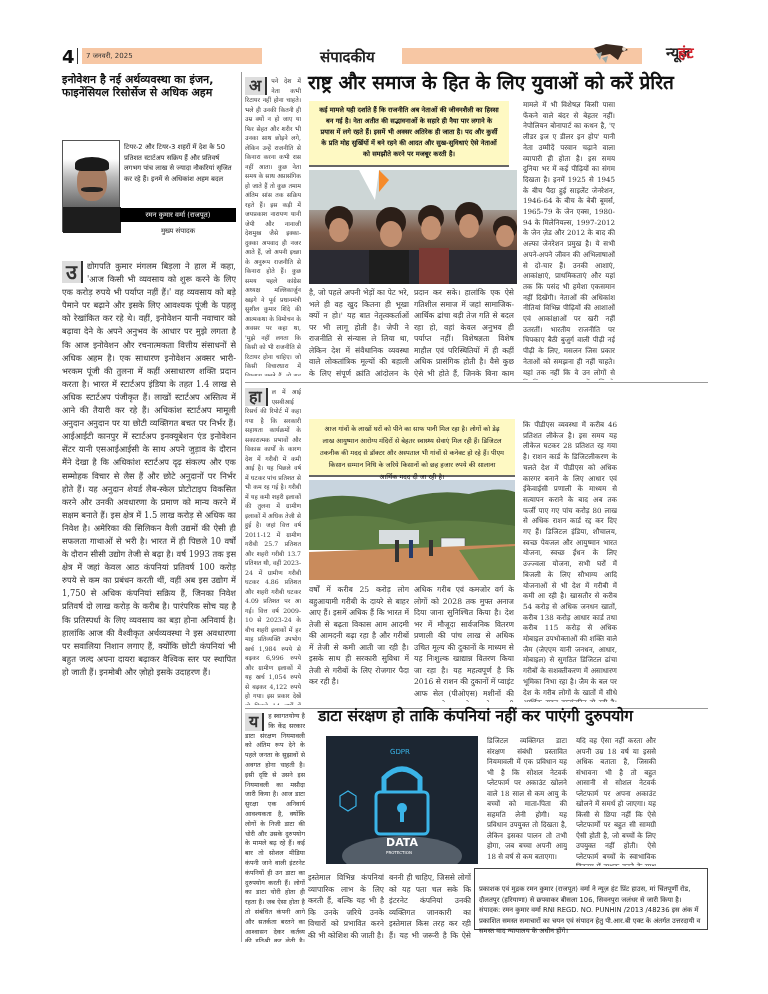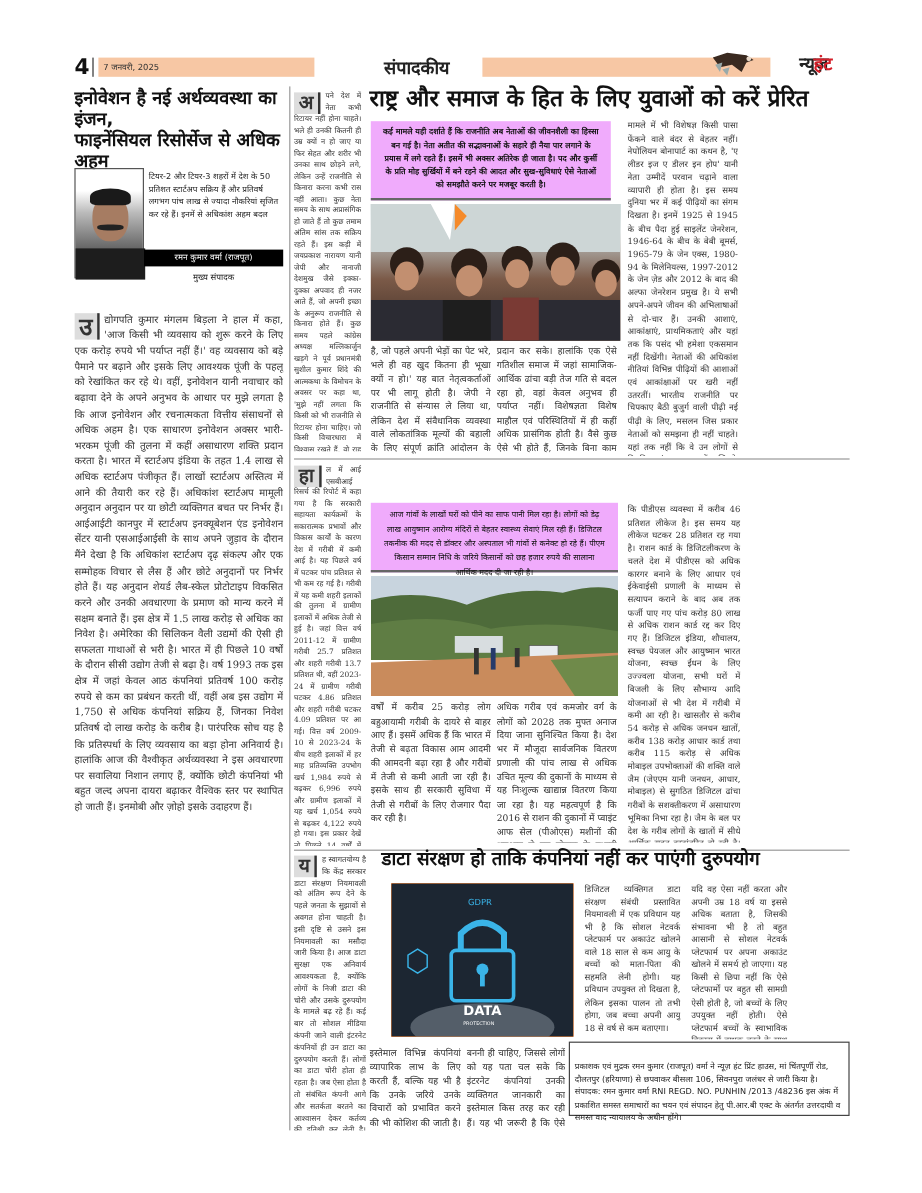--- a/index.html
+++ b/index.html
@@ -21,21 +21,21 @@
   .logo .news { position:absolute; left:44px; top:2px; font-family:"DejaVu Sans", sans-serif; font-weight:bold; font-size:15px; color:#222;margin-left:30px; }
   .logo .hunt { position:absolute; left:86px; top:2px; font-family:"DejaVu Sans", sans-serif; font-weight:bold; font-size:15px; color:#d4202a; }
 
   .vrule { position:absolute; background:#999; width:1px; }
   .hrule { position:absolute; background:#999; height:1px; }
 
   .headline { position:absolute; font-family:"DejaVu Sans", sans-serif; font-weight:bold; color:#111; line-height:1.15; }
   .bodytext { position:absolute; font-size:7.6px; line-height:11.5px; color:#333; text-align:justify; overflow:hidden; }
   .dropcap { float:left; font-family:"DejaVu Sans", sans-serif; font-weight:bold; font-size:20px; line-height:22px; background:#ddd; padding:0 4px; margin:1px 4px 0 0; border-right:2px solid #333; }
 
-  .pullquote { position:absolute; background:#f0abfc; border-bottom:2px solid #666; font-family:"DejaVu Sans", sans-serif; font-size:7.4px; line-height:13px; color:#111; text-align:center; padding:4px 10px; font-weight:bold; }
+  .pullquote { position:absolute; background:#fef9c3; border-bottom:2px solid #666; font-family:"DejaVu Sans", sans-serif; font-size:7.4px; line-height:13px; color:#111; text-align:center; padding:4px 10px; font-weight:bold; }
 
   .photo { position:absolute; overflow:hidden; }
 
   .author-box { position:absolute; left:0; top:96px; width:173px; height:118px; }
   .portrait { position:absolute; left:0; top:0; width:58px; height:92px; border:1px solid #555; background:linear-gradient(#fff 0%, #fff 20%, #bbb 40%, #888 60%, #222 100%); }
   .portrait .face { position:absolute; left:14px; top:22px; width:30px; height:38px; border-radius:45%; background:#a67c62; }
   .portrait .hair { position:absolute; left:12px; top:16px; width:34px; height:14px; border-radius:50% 50% 20% 20%; background:#1a1a1a; }
   .portrait .mous { position:absolute; left:18px; top:46px; width:22px; height:5px; border-radius:40%; background:#222; }
   .portrait .shirt { position:absolute; left:0; top:66px; width:58px; height:26px; background:#1d1d1d; }
   .author-note { position:absolute; left:62px; top:2px; width:112px; font-size:6.8px; line-height:10.5px; color:#222; text-align:left; font-family:"DejaVu Sans", sans-serif; }
@@ -61,21 +61,21 @@
         <path d="M2 8 L14 4 L30 6 L36 10 L30 12 L26 20 L18 14 L8 16 Z" fill="#3a2a20"></path>
         <circle cx="32" cy="9" r="2" fill="#e8d8c8"></circle>
         <path d="M4 14 L10 12 L8 20 Z" fill="#9aa"></path>
         <path d="M10 18 L16 16 L14 23 Z" fill="#9aa"></path>
       </svg>
       <span class="news">न्यूज़</span>
       <span class="hunt">हंट</span>
     </div>
   </div>
 
-  <div class="headline" style="left:0;top:30px;width:175px;font-size:15px;">
+  <div class="headline" style="left:0;top:30px;width:175px;font-size:11px;">
     <div>इनोवेशन है नई अर्थव्यवस्था का इंजन,</div>
     <div>फाइनेंसियल रिसोर्सेज से अधिक अहम</div>
   </div>
 
   <div class="author-box">
     <div class="portrait">
       <div class="face"></div>
         <div class="hair"></div>
         <div class="mous"></div>
         <div class="shirt"></div>

